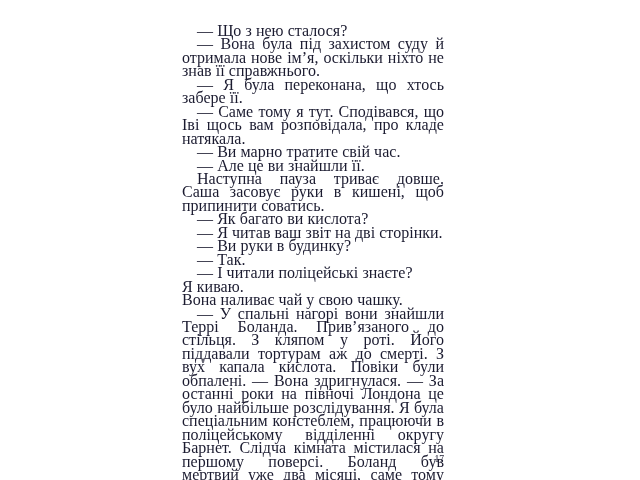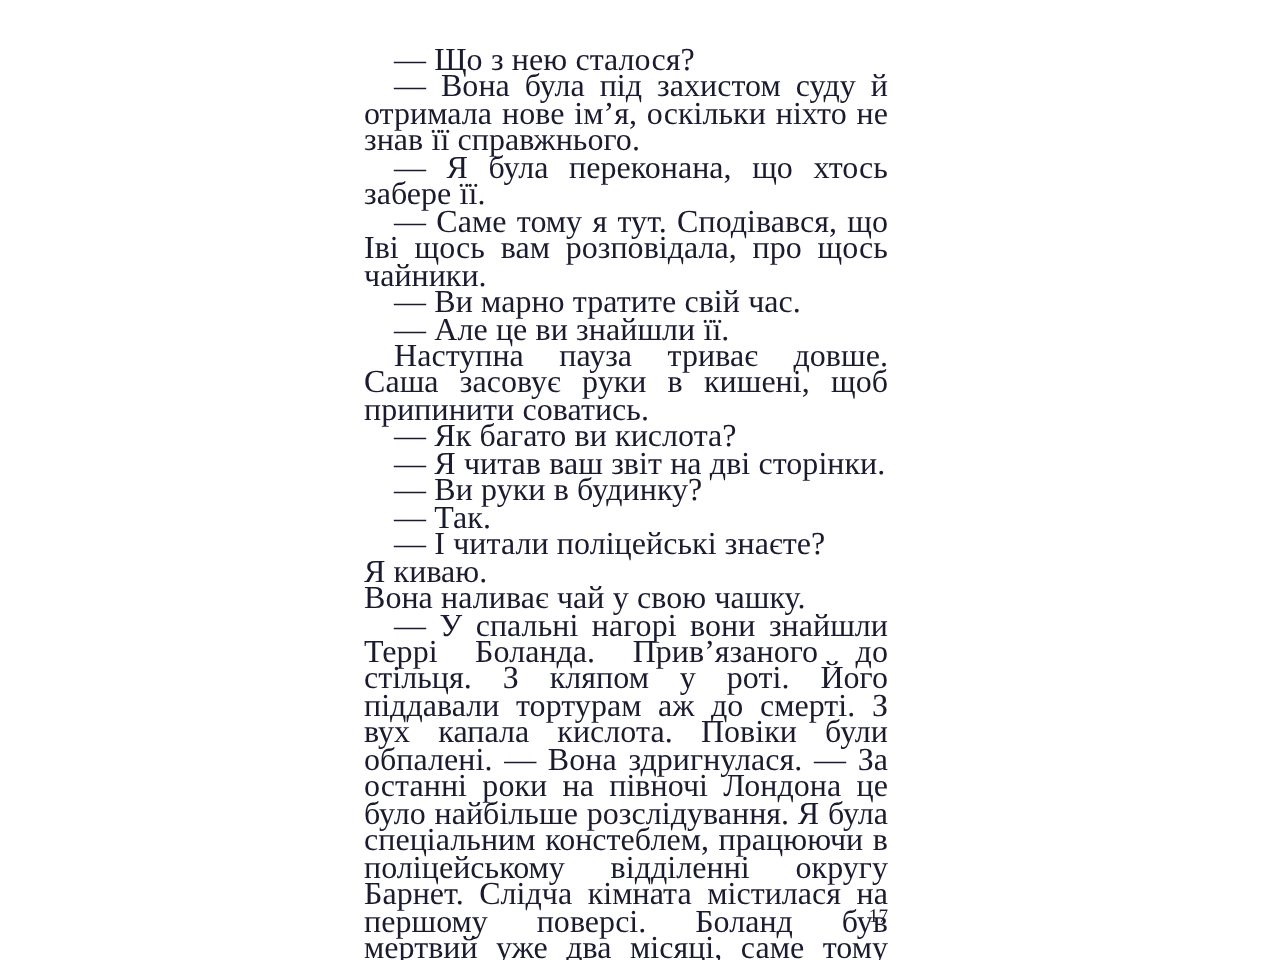--- a/index.html
+++ b/index.html
@@ -65,21 +65,21 @@
 </head>
 <body>
 
 <div id="page">
 
   <div id="text-column">
 
     <p class="para indent nostretch">— Що з нею сталося?</p>
     <p class="para indent nostretch">— Вона була під захистом суду й отримала нове ім’я, оскільки ніхто не знав її справжнього.</p>
     <p class="para indent nostretch">— Я була переконана, що хтось забере її.</p>
-    <p class="para indent nostretch">— Саме тому я тут. Сподівався, що Іві щось вам розповідала, про щось чайники.</p>
+    <p class="para indent nostretch">— Саме тому я тут. Сподівався, що Іві щось вам розповідала, про кладе натякала.</p>
     <p class="para indent nostretch">— Ви марно тратите свій час.</p>
     <p class="para indent nostretch">— Але це ви знайшли її.</p>
     <p class="para indent nostretch">Наступна пауза триває довше. Саша засовує руки в кишені, щоб припинити соватись.</p>
     <p class="para indent nostretch">— Як багато ви кислота?</p>
     <p class="para indent nostretch">— Я читав ваш звіт на дві сторінки.</p>
     <p class="para indent nostretch">— Ви руки в будинку?</p>
     <p class="para indent nostretch">— Так.</p>
     <p class="para indent nostretch">— І читали поліцейські знаєте?</p>
     <p class="para noindent nostretch">Я киваю.</p>
     <p class="para noindent nostretch">Вона наливає чай у свою чашку.</p>

